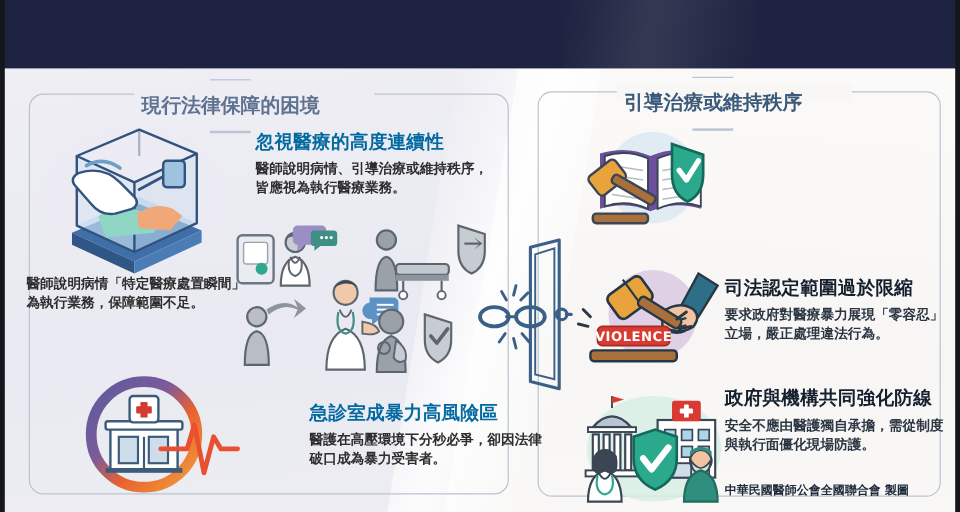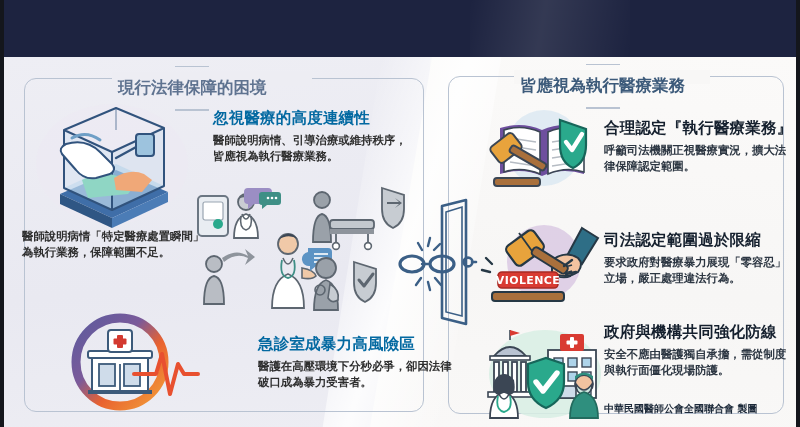--- a/index.html
+++ b/index.html
@@ -115,21 +115,21 @@
   <div class="panel-notch right-bg" style="left:514px;top:70px;width:196px;"></div>
 
   <div class="sect-head left">
     <span class="rule"></span>
     <span>現行法律保障的困境</span>
     <span class="rule"></span>
   </div>
 
   <div class="sect-head right">
     <span class="rule"></span>
-    <span>皆應視為執行醫療業務</span>
+    <span>引導治療或維持秩序</span>
     <span class="rule"></span>
   </div>
 
   <div class="art" style="left:30px;top:100px;">
     <svg width="162" height="128" viewBox="0 0 162 128">
       <ellipse cx="82" cy="64" rx="76" ry="60" fill="#eceaf2" opacity=".55"></ellipse>
 
       <polygon points="30,94 82,118 138,92 86,70" fill="#3f6ea8"></polygon>
       <polygon points="30,94 30,104 82,128 82,118" fill="#2f5684"></polygon>
       <polygon points="82,118 82,128 138,102 138,92" fill="#4b7cb6"></polygon>
@@ -387,24 +387,20 @@
 
   <div class="tb tb-l2">
     <p>醫師說明病情「特定醫療處置瞬間」為執行業務，保障範圍不足。</p>
   </div>
 
   <div class="tb tb-l3">
     <h3>急診室成暴力高風險區</h3>
     <p>醫護在高壓環境下分秒必爭，卻因法律破口成為暴力受害者。</p>
   </div>
 
-  <div class="tb r tb-r1">
-    <h3>合理認定『執行醫療業務』</h3>
-    <p>呼籲司法機關正視醫療實況，擴大法律保障認定範圍。</p>
-  </div>
 
   <div class="tb r tb-r2">
     <h3>司法認定範圍過於限縮</h3>
     <p>要求政府對醫療暴力展現「零容忍」立場，嚴正處理違法行為。</p>
   </div>
 
   <div class="tb r tb-r3">
     <h3>政府與機構共同強化防線</h3>
     <p>安全不應由醫護獨自承擔，需從制度與執行面僵化現場防護。</p>
   </div>

